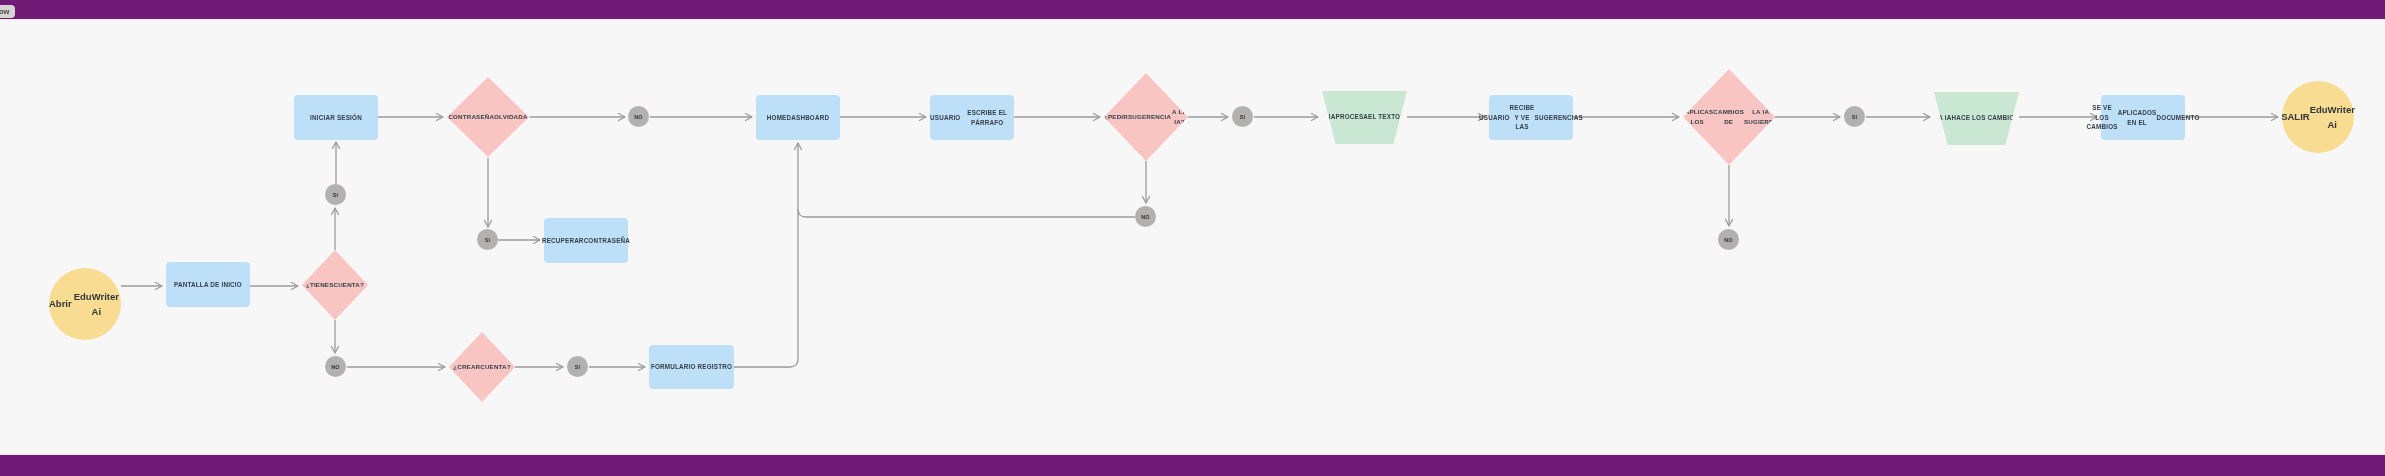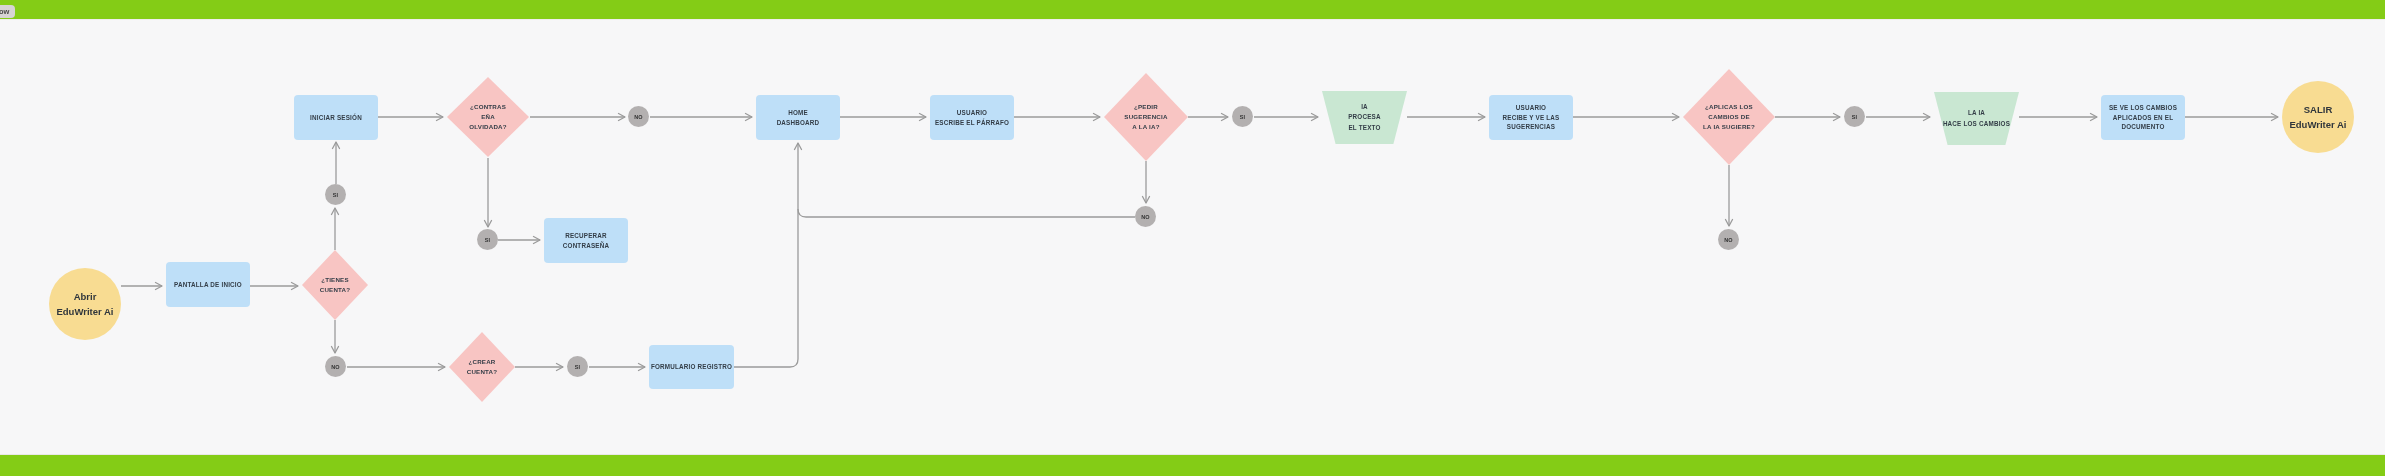--- a/index.html
+++ b/index.html
@@ -1,23 +1,23 @@
 <!DOCTYPE html>
 <html><head>
 <meta charset="utf-8">
 <style>
   html,body{margin:0;padding:0;background:#ffffff;}
   .stage{position:relative;width:2385px;height:476px;overflow:hidden;
-         font-family:"Liberation Sans",sans-serif;background:#84cc16;}
+         font-family:"Liberation Sans",sans-serif;background:#701a75;}
   .canvas{position:absolute;left:0;top:19px;width:2385px;height:434px;
           background:#f7f7f8;border-top:1px solid #efeded;border-bottom:1px solid #e9e7e7;}
   .badge{position:absolute;left:-7px;top:5px;background:#d7d4d4;color:#4b4b4b;
          border-radius:4px;padding:2px 6px;font-size:7.5px;font-weight:bold;z-index:5;}
   svg.wires{position:absolute;left:0;top:0;z-index:1;pointer-events:none;}
-  .node{position:absolute;z-index:2;display:flex;flex-direction:column;align-items:center;
+  .node{position:absolute;z-index:2;display:flex;flex-direction:row;align-items:center;
         justify-content:center;text-align:center;color:#333d47;font-weight:bold;}
   .node .line{display:block;}
   .rect{background:#bedff8;border-radius:4px;font-size:6.3px;letter-spacing:.2px;line-height:1.55;}
   .diamond{background:#f8c5c3;clip-path:polygon(50% 0,100% 50%,50% 100%,0 50%);
            font-size:6.2px;letter-spacing:.2px;line-height:1.6;}
   .trap{background:#c9e7d2;clip-path:polygon(0 0,100% 0,84% 100%,16% 100%);
         font-size:6.3px;letter-spacing:.2px;line-height:1.6;}
   .terminal{background:#f8dc92;border-radius:50%;font-size:9.5px;line-height:1.6;color:#30363c;}
   .lcircle{background:#b3b0b0;border-radius:50%;width:21px;height:21px;
            font-size:5.5px;color:#323232;letter-spacing:.2px;}

